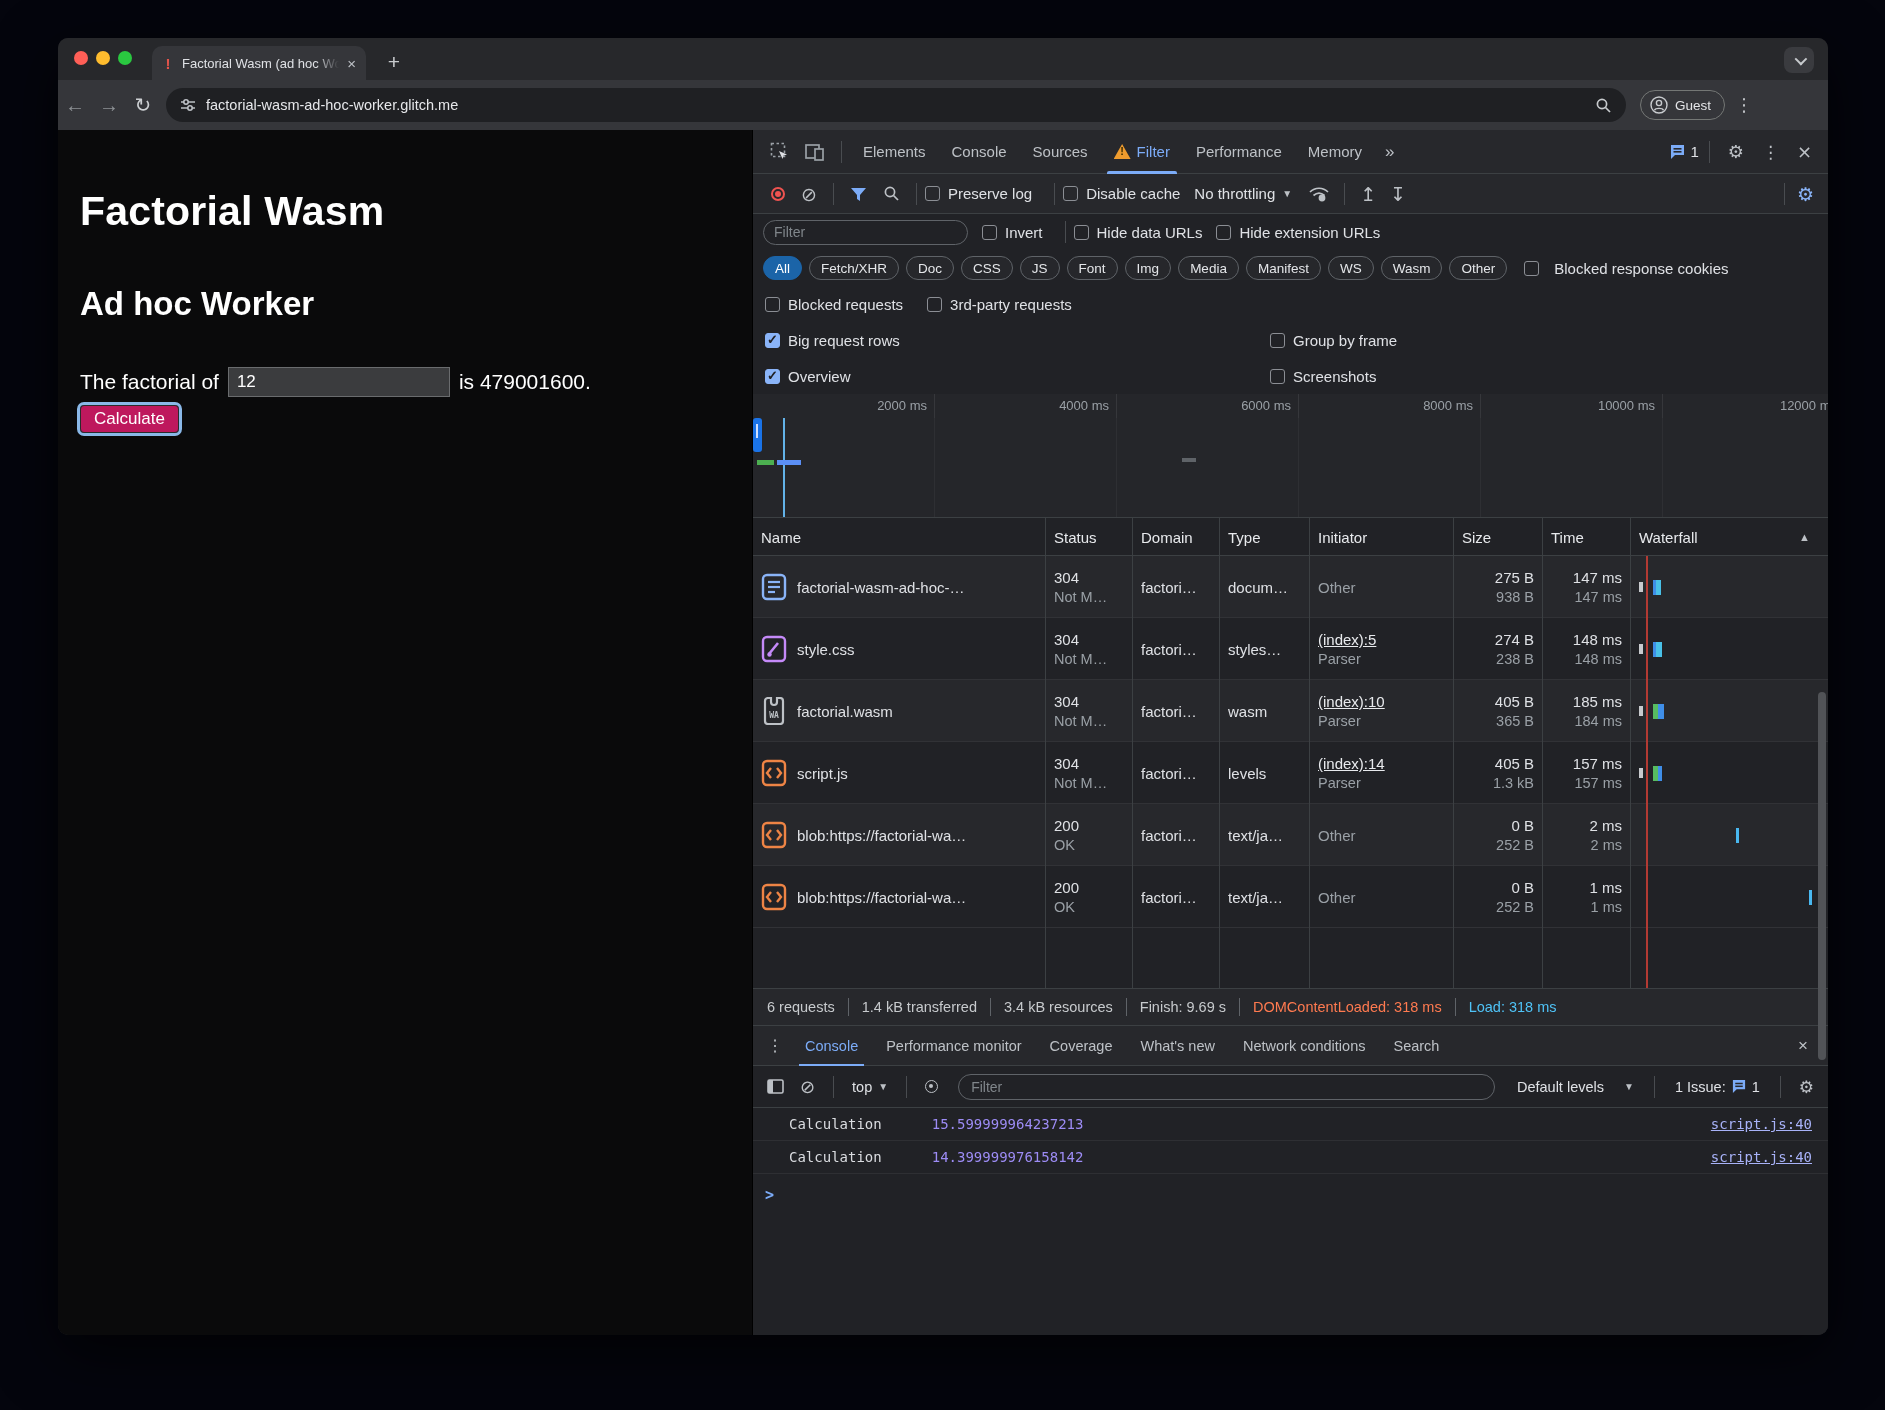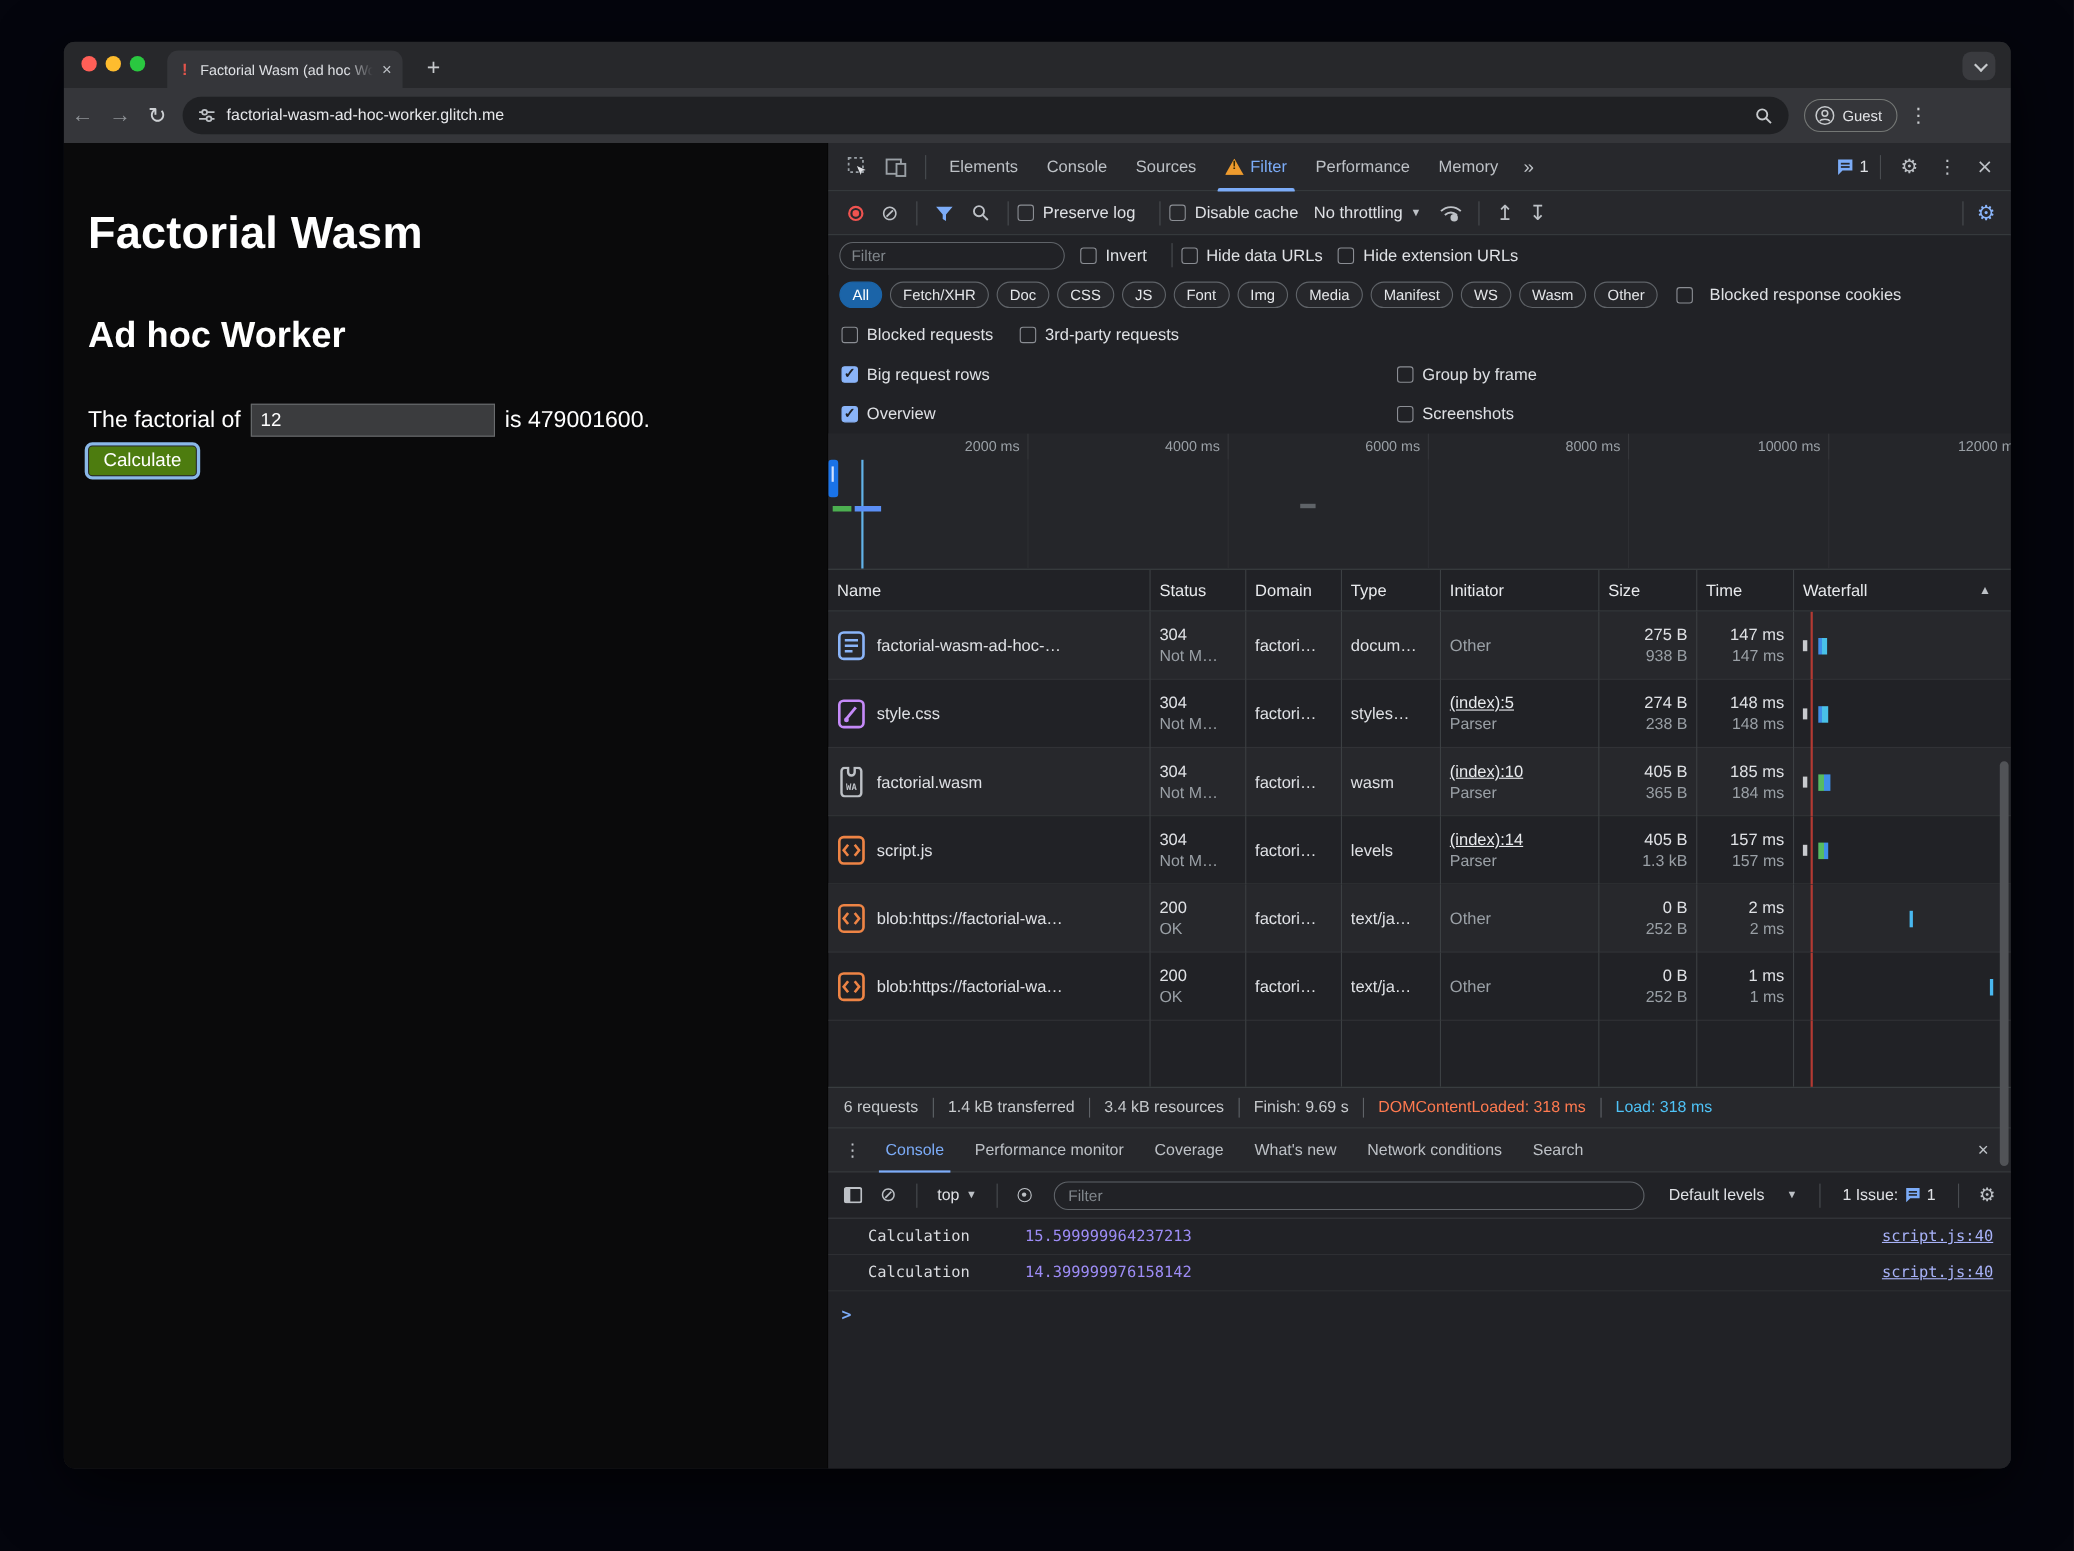--- a/index.html
+++ b/index.html
@@ -30,21 +30,21 @@
   .guest { margin-left:14px; height:30px; border:1px solid #747775; border-radius:15px; display:flex; align-items:center; gap:7px; padding:0 13px 0 9px; color:#e3e4e7; font-size:13.5px; }
   .menu-dots { color:#c7cacd; font-size:18px; margin:0 12px 0 10px; }
 
   
   .content { position:absolute; left:0; top:92px; width:1770px; height:1205px; }
   .page { position:absolute; left:0; top:0; width:694px; height:1205px; background:#0a0a0b; color:#fff; }
   .page h1 { font-size:41px; font-weight:bold; margin:58px 0 0 22px; letter-spacing:.2px; }
   .page h2 { font-size:33px; font-weight:bold; margin:50px 0 0 22px; }
   .fact-line { margin:44px 0 0 22px; font-size:21px; display:flex; align-items:center; gap:9px; }
   .fact-input { width:222px; height:30px; background:#3b3c3e; border:1px solid #6a6c6e; color:#fff; font-size:17px; padding:0 8px; font-family:"Liberation Sans",sans-serif; }
-  .calc-btn { margin:8px 0 0 22px; background:#4d7c0f; color:#fff; font-size:17px; padding:3px 13px; border:1px solid #2a2b2c; border-radius:4px; outline:3px solid #8ab8e8; outline-offset:0; font-family:"Liberation Sans",sans-serif; }
+  .calc-btn { margin:8px 0 0 22px; background:#be185d; color:#fff; font-size:17px; padding:3px 13px; border:1px solid #2a2b2c; border-radius:4px; outline:3px solid #8ab8e8; outline-offset:0; font-family:"Liberation Sans",sans-serif; }
 
   
   .devtools { position:absolute; left:694px; top:0; width:1076px; height:1205px; background:#212226; border-left:1px solid #000; color:#dfe1e5; font-size:15px; display:flex; flex-direction:column; }
   .row { display:flex; align-items:center; flex:0 0 auto; }
   .sep { width:1px; height:22px; background:#494c50; margin:0 8px; flex:0 0 auto; }
   .dim { color:#9aa0a6; }
 
   .dt-tabbar { height:44px; background:#27282c; border-bottom:1px solid #3c4043; padding-left:10px; }
   .dt-tabbar .svgic { margin:0 7px; }
   .dt-tab { position:relative; height:44px; display:flex; align-items:center; padding:0 13px; color:#bdc1c6; font-size:15px; gap:6px; }

